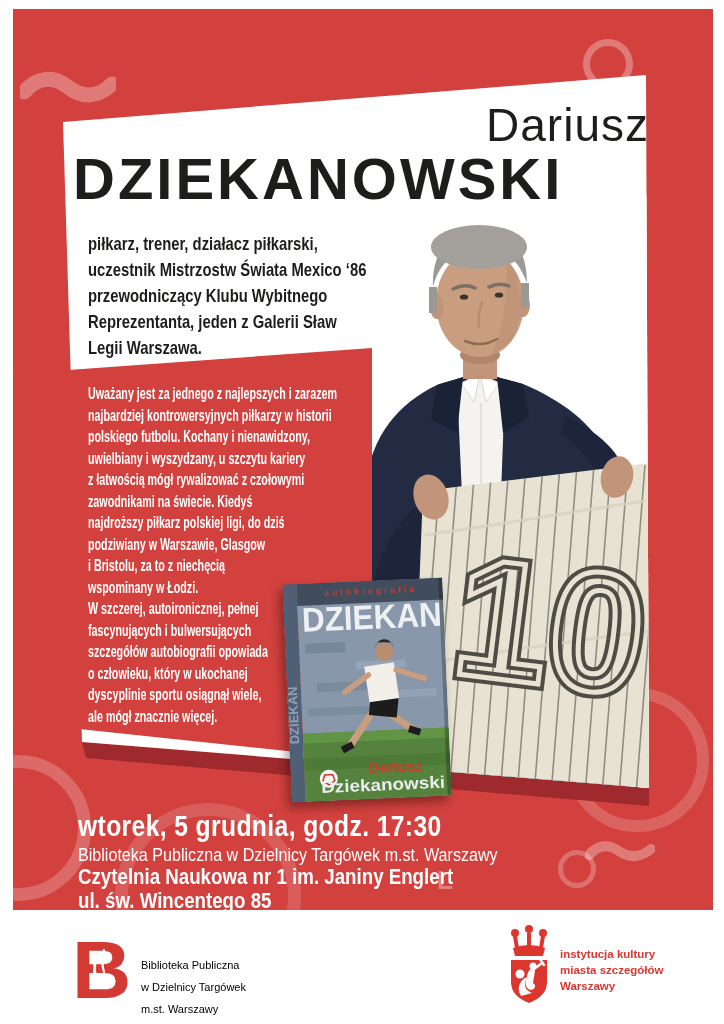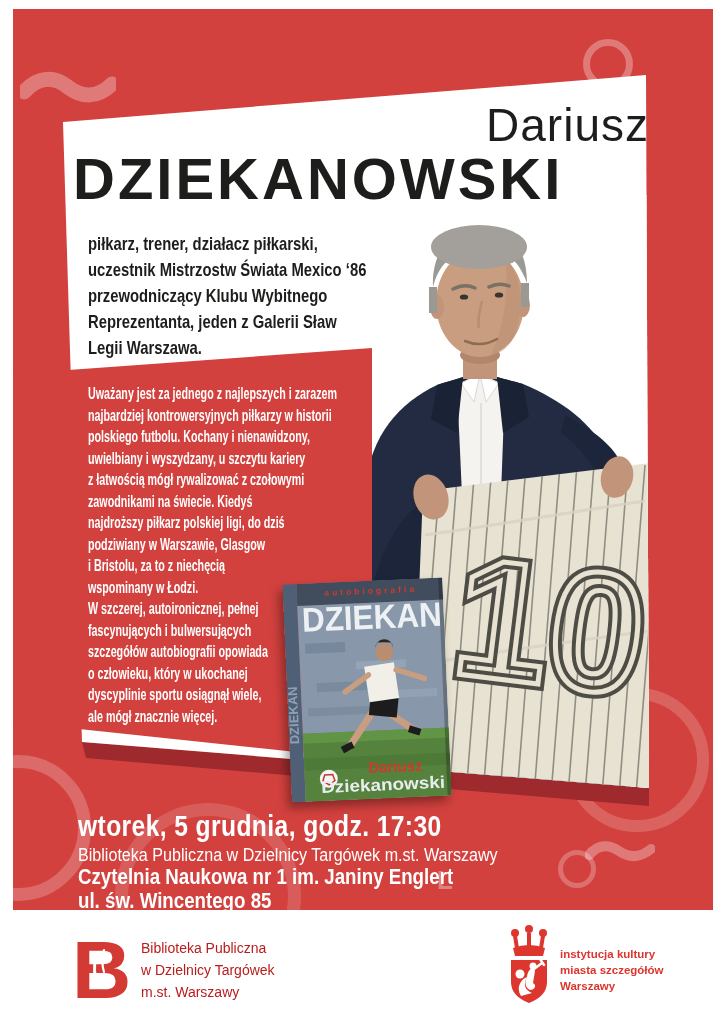--- a/index.html
+++ b/index.html
@@ -38,22 +38,22 @@
         transform:rotate(-2.5deg);box-shadow:-4px 6px 10px rgba(0,0,0,.35);}
   
   .event-line{position:absolute;left:65px;color:#fff;z-index:6;white-space:nowrap;
         transform-origin:left top;}
   .ev1{top:800px;font-size:30px;font-weight:800;transform:scaleX(.82);letter-spacing:.5px;}
   .ev2{top:836px;font-size:17.5px;font-weight:400;transform:scaleX(.92);}
   .ev3{top:855px;font-size:22px;font-weight:800;transform:scaleX(.85);}
   .ev4{top:879px;font-size:22px;font-weight:800;transform:scaleX(.85);}
   
   .footer{position:absolute;left:0;top:910px;width:724px;height:114px;background:#fff;}
-  .lib-name{position:absolute;left:141px;top:27px;font-size:14px;line-height:22px;
-        color:#b91c1c;white-space:pre-line;}
+  .lib-name{position:absolute;left:141px;top:44px;font-size:11px;line-height:22px;
+        color:#000000;white-space:pre-line;}
   .city-label{position:absolute;left:560px;top:36px;font-size:11.5px;line-height:16px;
         font-weight:700;color:#dc362e;white-space:pre-line;}
 </style>
 </head>
 <body>
 
 <div class="poster">
 
   <svg class="tilde" style="left:7px;top:61px;" width="96" height="38" viewBox="0 0 96 38">
     <path d="M4,22 C18,6 34,6 48,17 C62,28 78,28 92,14" fill="none" stroke="rgba(255,255,255,.30)" stroke-width="15" stroke-linecap="round"></path>

